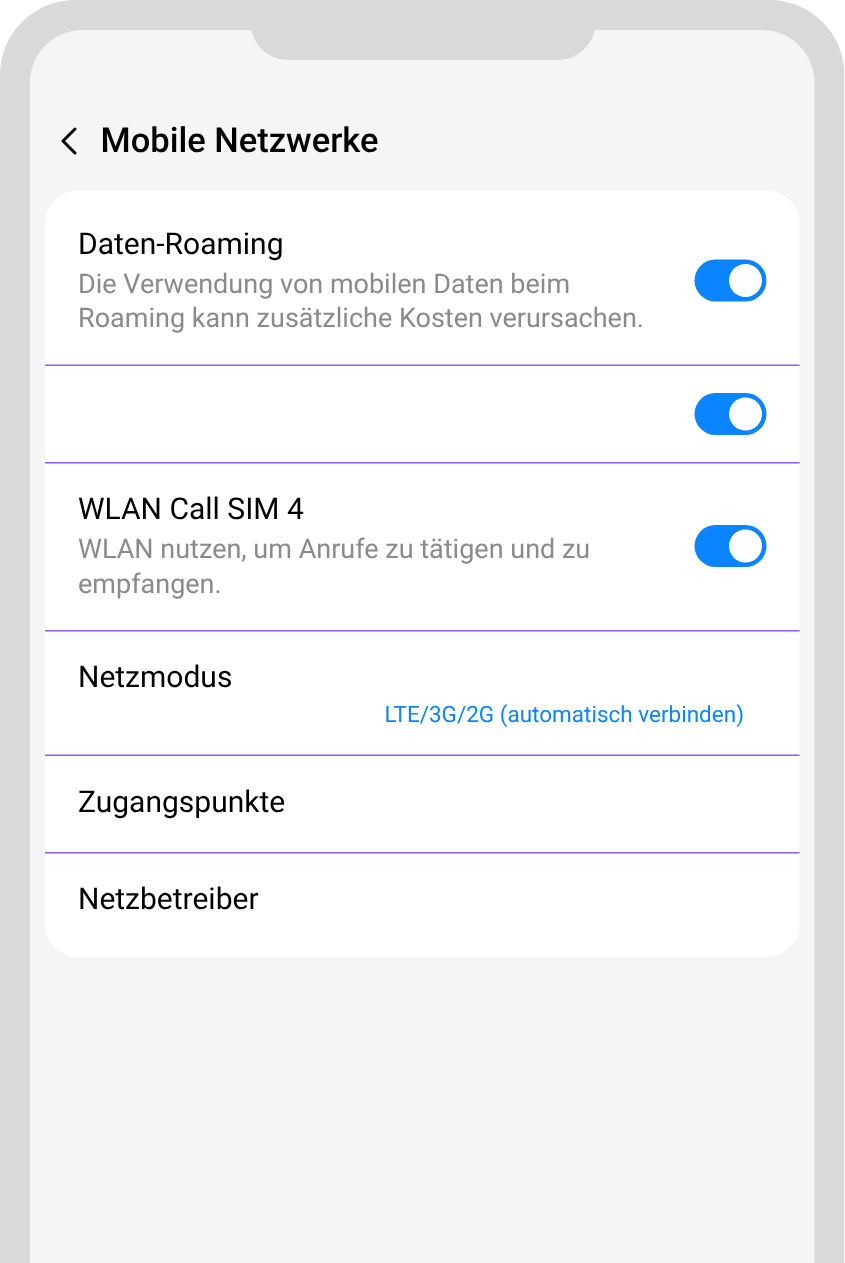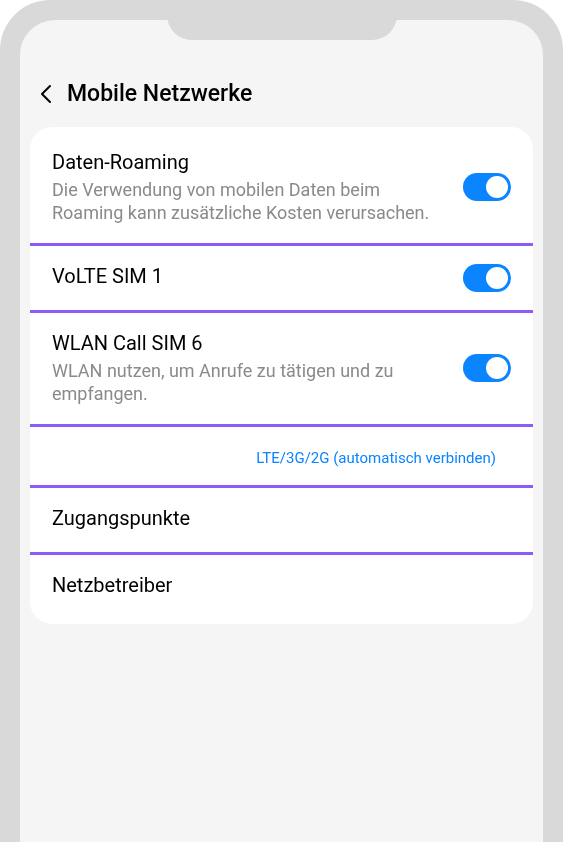--- a/index.html
+++ b/index.html
@@ -74,21 +74,21 @@
       border-radius: 22px;
       margin: 0 10px;
       padding: 5px 0;
     }
     
     .list-item {
       display: flex;
       align-items: center;
       justify-content: space-between;
       padding: 18px 22px;
-      border-bottom: 3px solid #8b5cf6;
+      border-bottom: 1px solid #8b5cf6;
       cursor: pointer;
     }
     
     .list-item:last-child {
       border-bottom: none;
       align-items: center;
     }
     
     .item-content {
       flex: 1;
@@ -163,35 +163,35 @@
       <div class="list-item">
         <div class="item-content">
           <div class="item-title">Daten-Roaming</div>
           <div class="item-description">Die Verwendung von mobilen Daten beim Roaming kann zusätzliche Kosten verursachen.</div>
         </div>
         <div class="toggle"></div>
       </div>
 
       <div class="list-item">
         <div class="item-content">
-          <div class="item-title">VoLTE SIM 1</div>
         </div>
         <div class="toggle"></div>
       </div>
 
       <div class="list-item">
         <div class="item-content">
-          <div class="item-title">WLAN Call SIM 6</div>
+          <div class="item-title">WLAN Call SIM 4</div>
           <div class="item-description">WLAN nutzen, um Anrufe zu tätigen und zu empfangen.</div>
         </div>
         <div class="toggle"></div>
       </div>
 
       <div class="list-item">
         <div class="item-content">
+          <div class="item-title">Netzmodus</div>
           <div class="item-value">LTE/3G/2G (automatisch verbinden)</div>
         </div>
       </div>
 
       <div class="list-item">
         <div class="item-content">
           <div class="item-title">Zugangspunkte</div>
         </div>
       </div>
 

